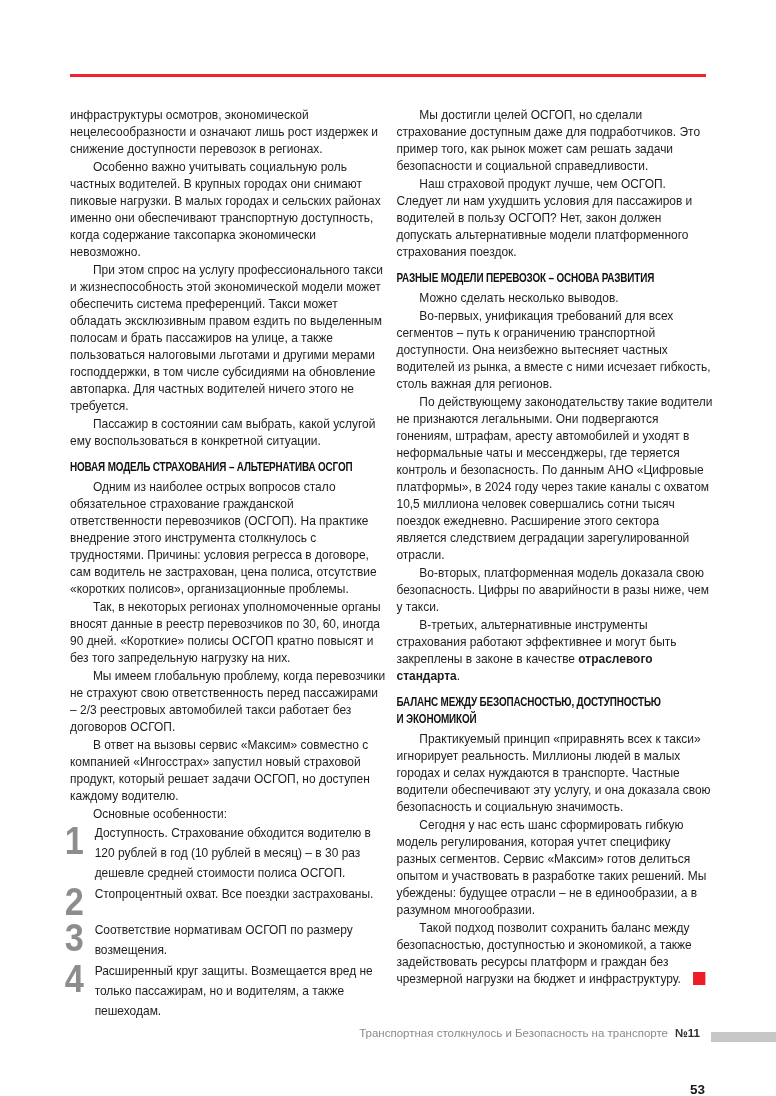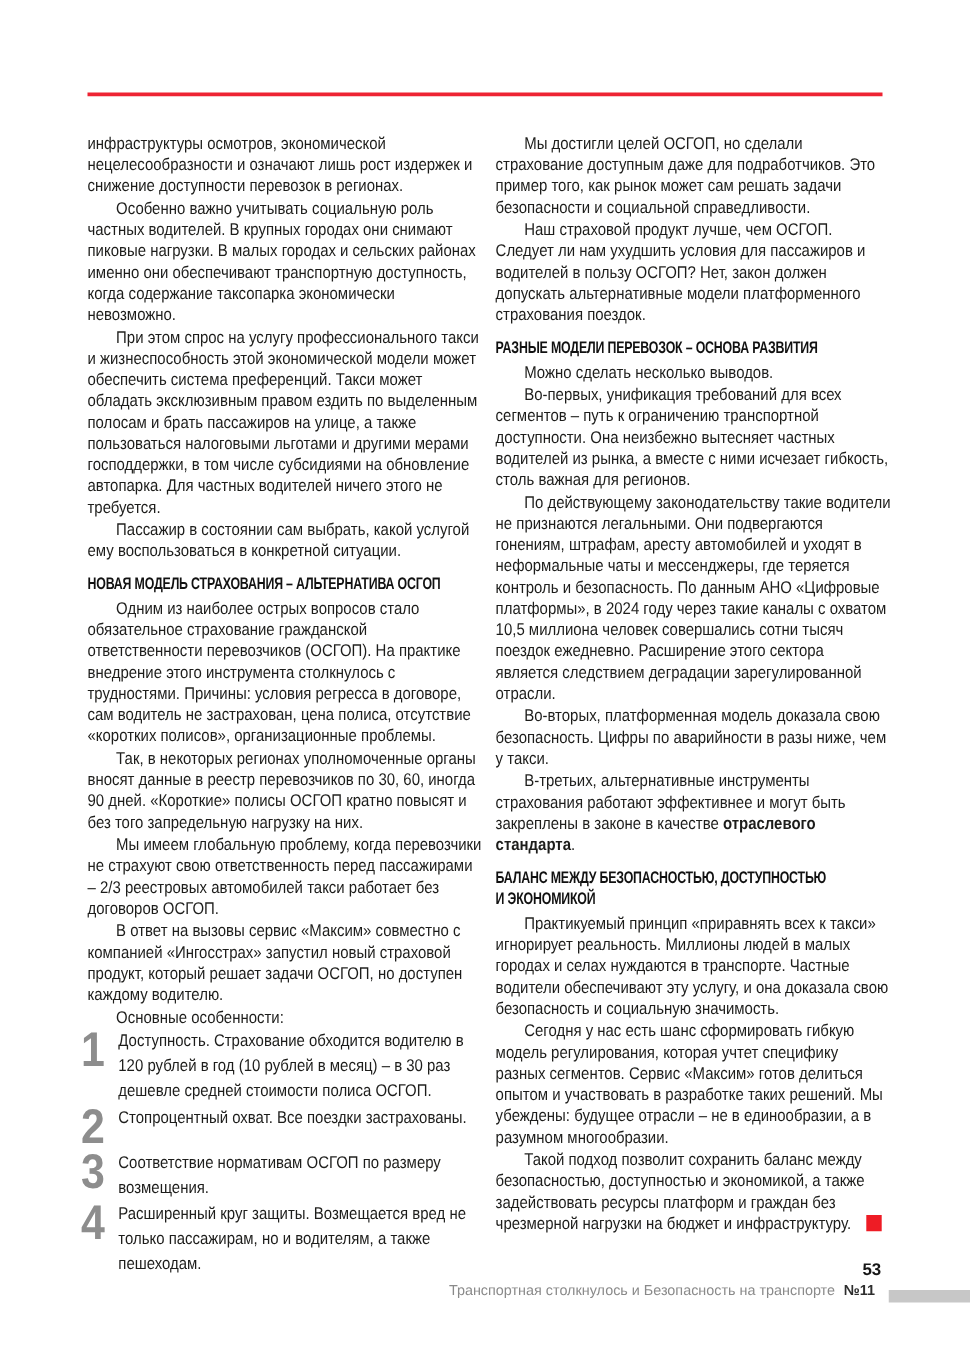--- a/index.html
+++ b/index.html
@@ -26,21 +26,21 @@
     flex:none; width:34px; margin-left:-6px; font-size:39px; line-height:35px;
     font-weight:bold; color:var(--numgray,#8d8d8d);
   }
   .item-text { flex:1; }
   .end-para { position:relative; }
   .end-marker { position:absolute; right:8px; bottom:2px; width:14px; height:13px; background:var(--marker,#ee1c25); }
   .footer { position:absolute; left:0; top:1027px; width:776px; height:16px; }
   .footer-text { position:absolute; right:76px; top:0; white-space:nowrap; font-size:11.5px; color:var(--footgray,#8a8a8a); }
   .issue { color:#2e2e2e; font-weight:bold; margin-left:7px; }
   .footer-bar { position:absolute; right:0; top:5px; width:65px; height:10px; background:var(--bargray,#c7c7c7); }
-  .pageno { position:absolute; top:1008px; right:71px; font-size:13.5px; font-weight:bold; color:#161616; }
+  .pageno { position:absolute; top:1082px; right:71px; font-size:13.5px; font-weight:bold; color:#161616; }
 </style>
 </head>
 <body>
 
 <div class="page">
   <div class="top-rule"></div>
 
   <div class="content">
     <div class="column">
         <p class="para">инфраструктуры осмотров, экономической нецелесообразности и означают лишь рост издержек и снижение доступности перевозок в регионах.</p>

